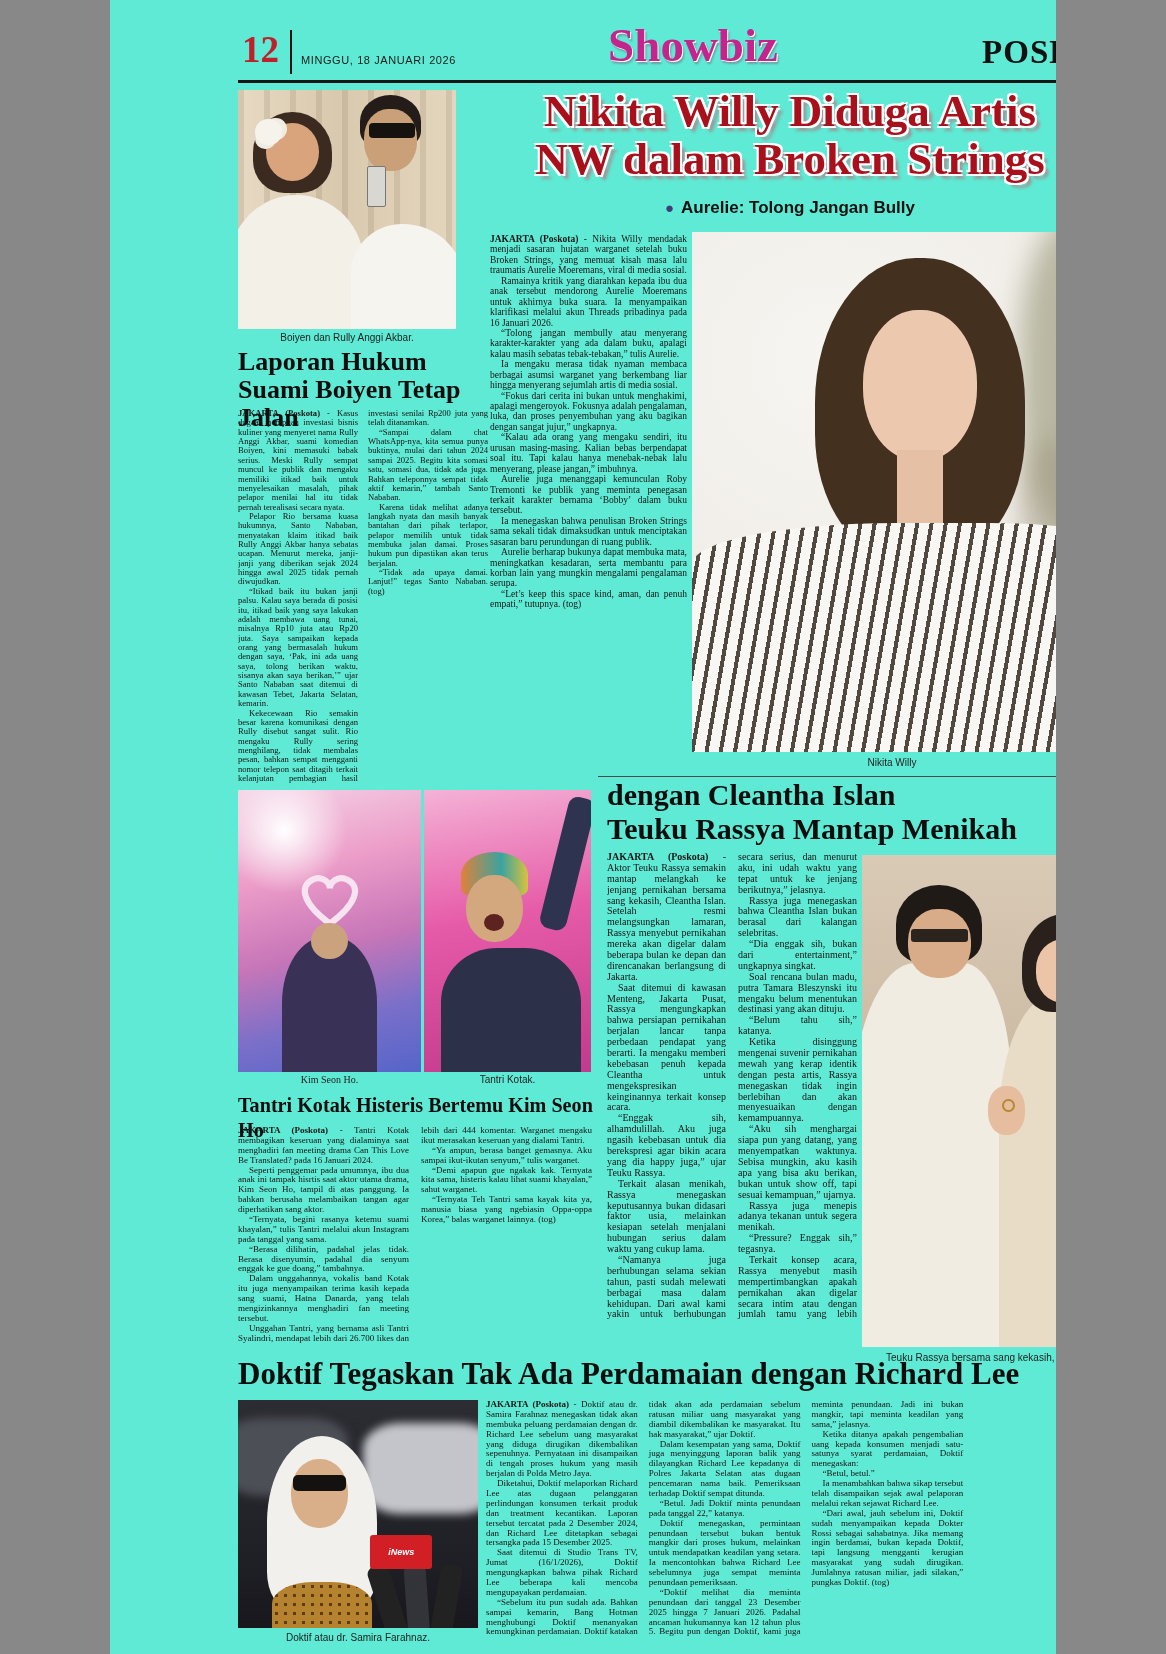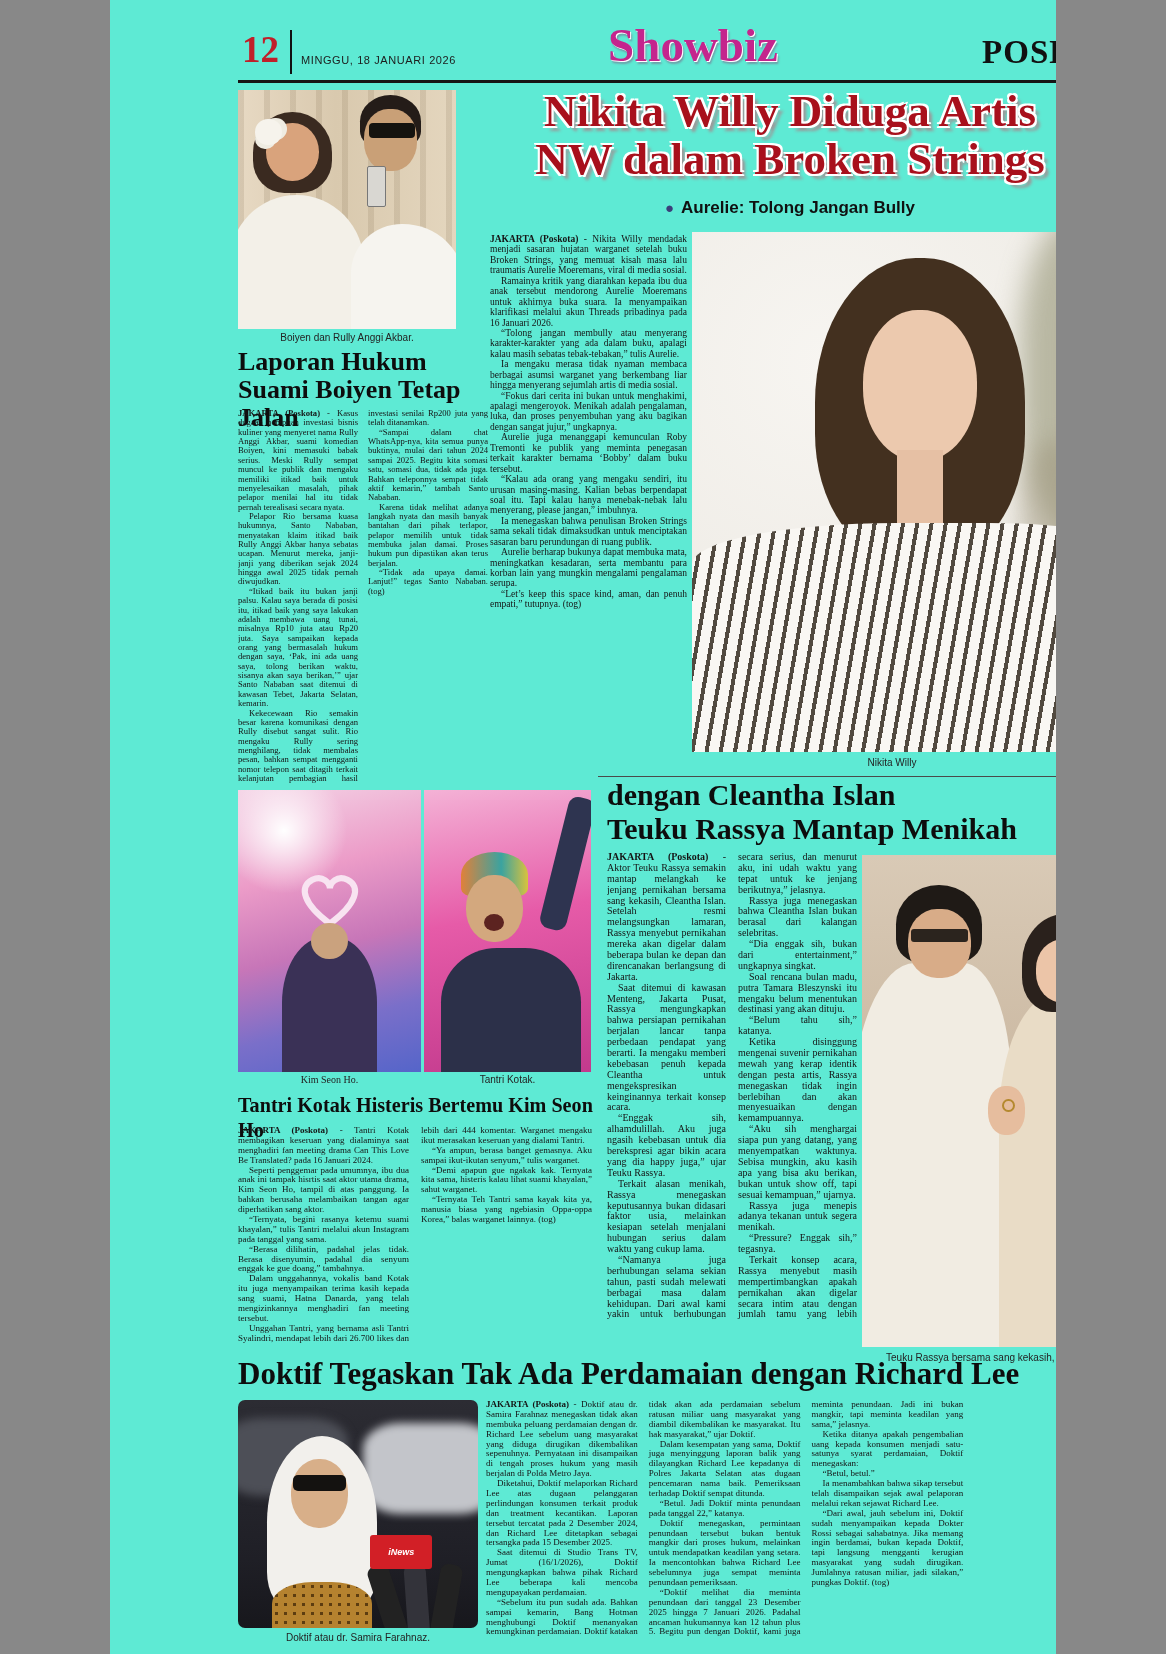--- a/index.html
+++ b/index.html
@@ -94,21 +94,21 @@
   .photo-teuku .m-hair{left:12%;top:6%;width:30%;height:16%;background:#1f1a16;border-radius:50% 50% 30% 30%;}
   .photo-teuku .m-face{left:16%;top:11%;width:22%;height:14%;background:#d8ac88;border-radius:46%;}
   .photo-teuku .m-glass{left:17%;top:15%;width:20%;height:2.6%;background:#2b241e;border-radius:3px;}
   .photo-teuku .m-suit{left:-4%;top:22%;width:56%;height:80%;background:#f1ece2;border-radius:40% 30% 0 0;}
   .photo-teuku .w-hair{right:14%;top:12%;width:30%;height:20%;background:#2a211c;border-radius:50% 50% 35% 35%;}
   .photo-teuku .w-gold{right:16%;top:12.5%;width:7%;height:4%;background:#c9a344;border-radius:50%;}
   .photo-teuku .w-face{right:18%;top:17%;width:21%;height:13%;background:#ecc5a8;border-radius:46%;}
   .photo-teuku .w-dress{right:-6%;top:28%;width:58%;height:74%;background:#e9dcc6;border-radius:35% 45% 0 0;}
   .photo-teuku .hand{left:44%;top:47%;width:13%;height:10%;background:#e6bd9e;border-radius:45%;}
   .photo-teuku .ring{left:49%;top:49.5%;width:3.2%;height:2%;border:2px solid #b5892f;border-radius:50%;}
-  .photo-doktif{left:128px;top:1400px;width:240px;height:228px;background:linear-gradient(180deg,#2c2c33,#1f1f26 70%,#17171c);border-radius:7px;}
+  .photo-doktif{left:128px;top:1400px;width:240px;height:228px;background:linear-gradient(180deg,#2c2c33,#1f1f26 70%,#17171c);}
   .photo-doktif .car1{left:-6%;top:8%;width:52%;height:34%;background:#4d4f57;border-radius:30%;filter:blur(5px);}
   .photo-doktif .car2{right:-8%;top:10%;width:56%;height:40%;background:#c3c5ca;border-radius:28%;filter:blur(4px);}
   .photo-doktif .hijab{left:12%;top:16%;width:46%;height:76%;background:#f2f0ec;border-radius:50% 50% 22% 22%;}
   .photo-doktif .d-face{left:22%;top:26%;width:24%;height:30%;background:#d8af89;border-radius:48%;}
   .photo-doktif .d-shades{left:23%;top:33%;width:22%;height:7%;background:#141210;border-radius:5px;}
   .photo-doktif .leopard{left:14%;bottom:-4%;width:42%;height:24%;border-radius:40% 40% 0 0;background:#b5822f;
       background-image:radial-gradient(#5c3c10 1.5px,transparent 2px);background-size:9px 9px;}
   .photo-doktif .mic{width:9%;height:34%;background:#222;border-radius:8px;bottom:-6%;}
   .photo-doktif .mic1{left:58%;transform:rotate(-18deg);}
   .photo-doktif .mic2{left:70%;transform:rotate(-4deg);background:#33333a;}
@@ -161,23 +161,23 @@
     <div>NW dalam Broken Strings</div>
   </div>
   <div class="lead-sub">
     <span class="bullet">●</span><span>Aurelie: Tolong Jangan Bully</span>
   </div>
   <div class="body-txt lead-body">
     <p class="para lead"><b class="dateline">JAKARTA (Poskota)</b><span> - Nikita Willy mendadak menjadi sasaran hujatan warganet setelah buku Broken Strings, yang memuat kisah masa lalu traumatis Aurelie Moeremans, viral di media sosial.</span></p>
   <p class="para">Ramainya kritik yang diarahkan kepada ibu dua anak tersebut mendorong Aurelie Moeremans untuk akhirnya buka suara. Ia menyampaikan klarifikasi melalui akun Threads pribadinya pada 16 Januari 2026.</p>
       <p class="para">“Tolong jangan membully atau menyerang karakter-karakter yang ada dalam buku, apalagi kalau masih sebatas tebak-tebakan,” tulis Aurelie.</p>
       <p class="para">Ia mengaku merasa tidak nyaman membaca berbagai asumsi warganet yang berkembang liar hingga menyerang sejumlah artis di media sosial.</p>
-      <p class="para">“Fokus dari cerita ini bukan untuk menghakimi, apalagi mengeroyok. Menikah adalah pengalaman, luka, dan proses penyembuhan yang aku bagikan dengan sangat jujur,” ungkapnya.</p>
+      <p class="para">“Fokus dari cerita ini bukan untuk menghakimi, apalagi mengeroyok. Fokusnya adalah pengalaman, luka, dan proses penyembuhan yang aku bagikan dengan sangat jujur,” ungkapnya.</p>
+      <p class="para">“Kalau ada orang yang mengaku sendiri, itu urusan masing-masing. Kalian bebas berpendapat soal itu. Tapi kalau hanya menebak-nebak lalu menyerang, please jangan,” imbuhnya.</p>
       <p class="para">Aurelie juga menanggapi kemunculan Roby Tremonti ke publik yang meminta penegasan terkait karakter bernama ‘Bobby’ dalam buku tersebut.</p>
-      <p class="para">“Kalau ada orang yang mengaku sendiri, itu urusan masing-masing. Kalian bebas berpendapat soal itu. Tapi kalau hanya menebak-nebak lalu menyerang, please jangan,” imbuhnya.</p>
       <p class="para">Ia menegaskan bahwa penulisan Broken Strings sama sekali tidak dimaksudkan untuk menciptakan sasaran baru perundungan di ruang publik.</p>
       <p class="para">Aurelie berharap bukunya dapat membuka mata, meningkatkan kesadaran, serta membantu para korban lain yang mungkin mengalami pengalaman serupa.</p>
       <p class="para">“Let’s keep this space kind, aman, dan penuh empati,” tutupnya. (tog)</p>
     </div>
   <div class="photo photo-nikita">
     <div class="ph-el plant"></div>
     <div class="ph-el plant2"></div>
     <div class="ph-el hair"></div>
     <div class="ph-el face"></div>
     <div class="ph-el neck"></div>

